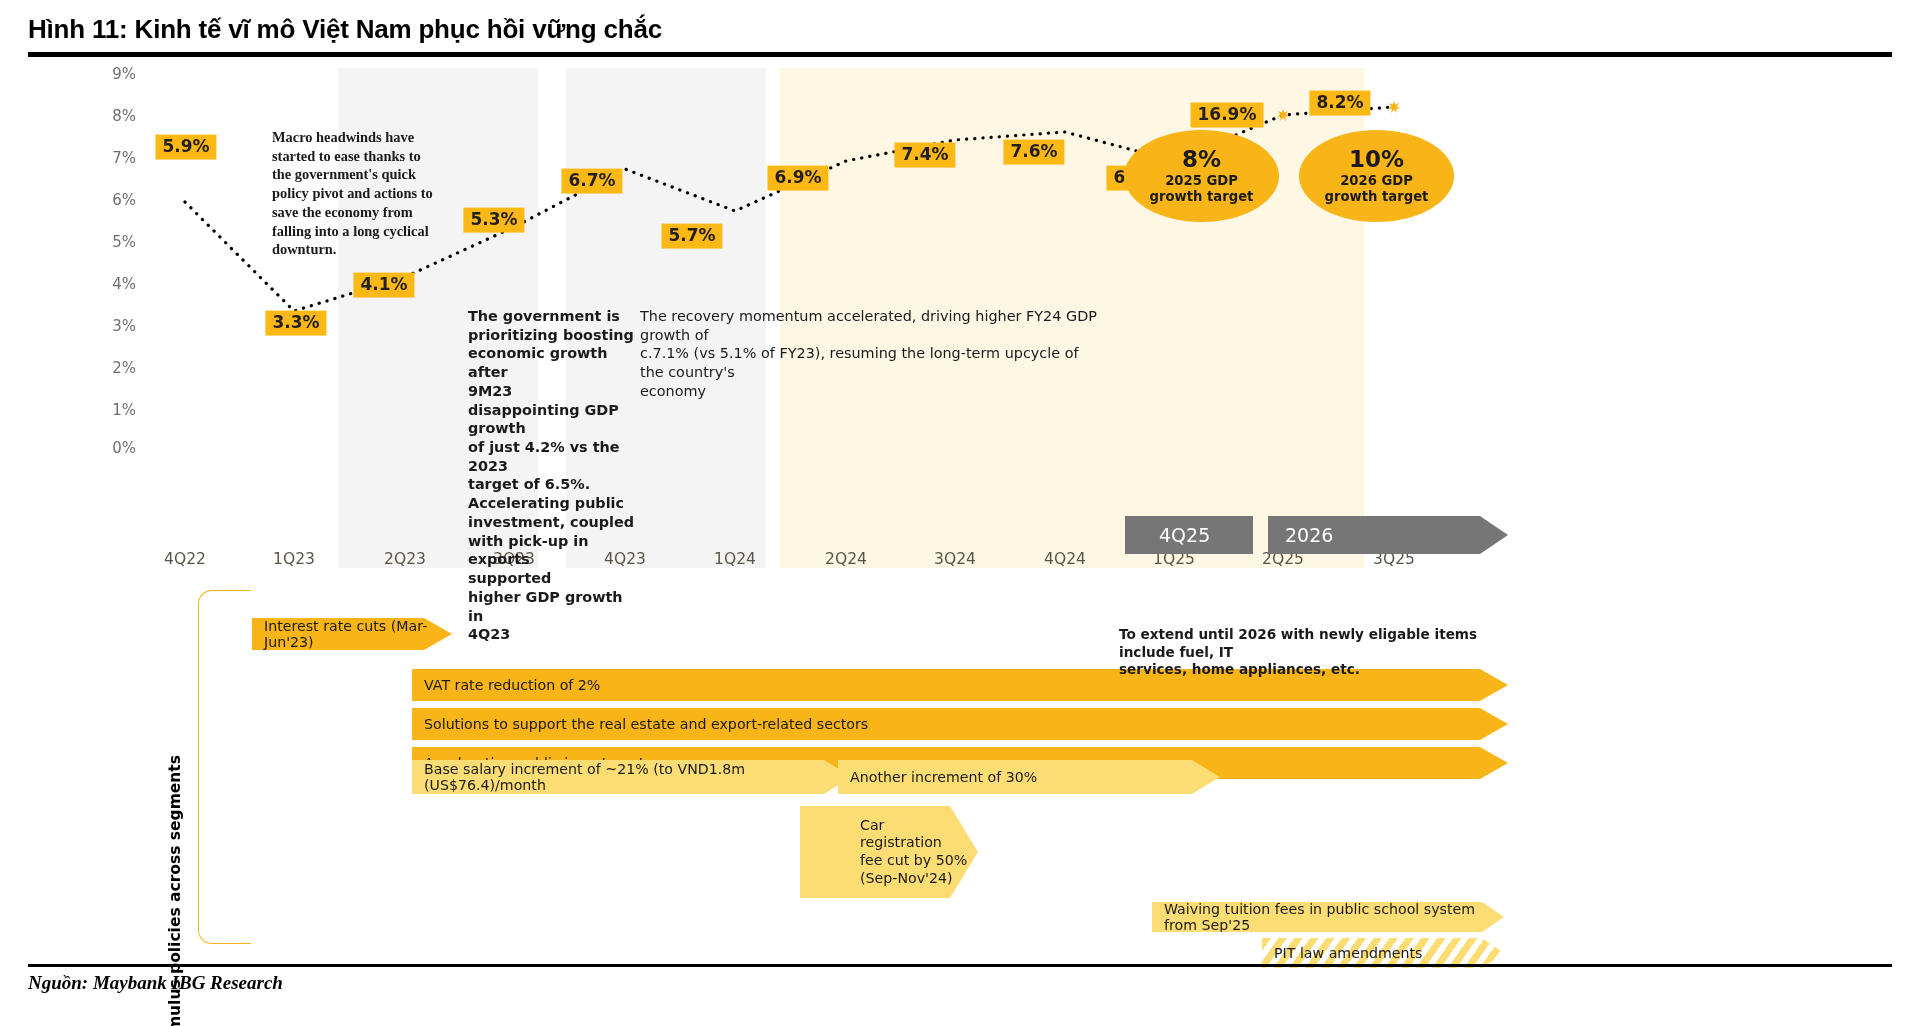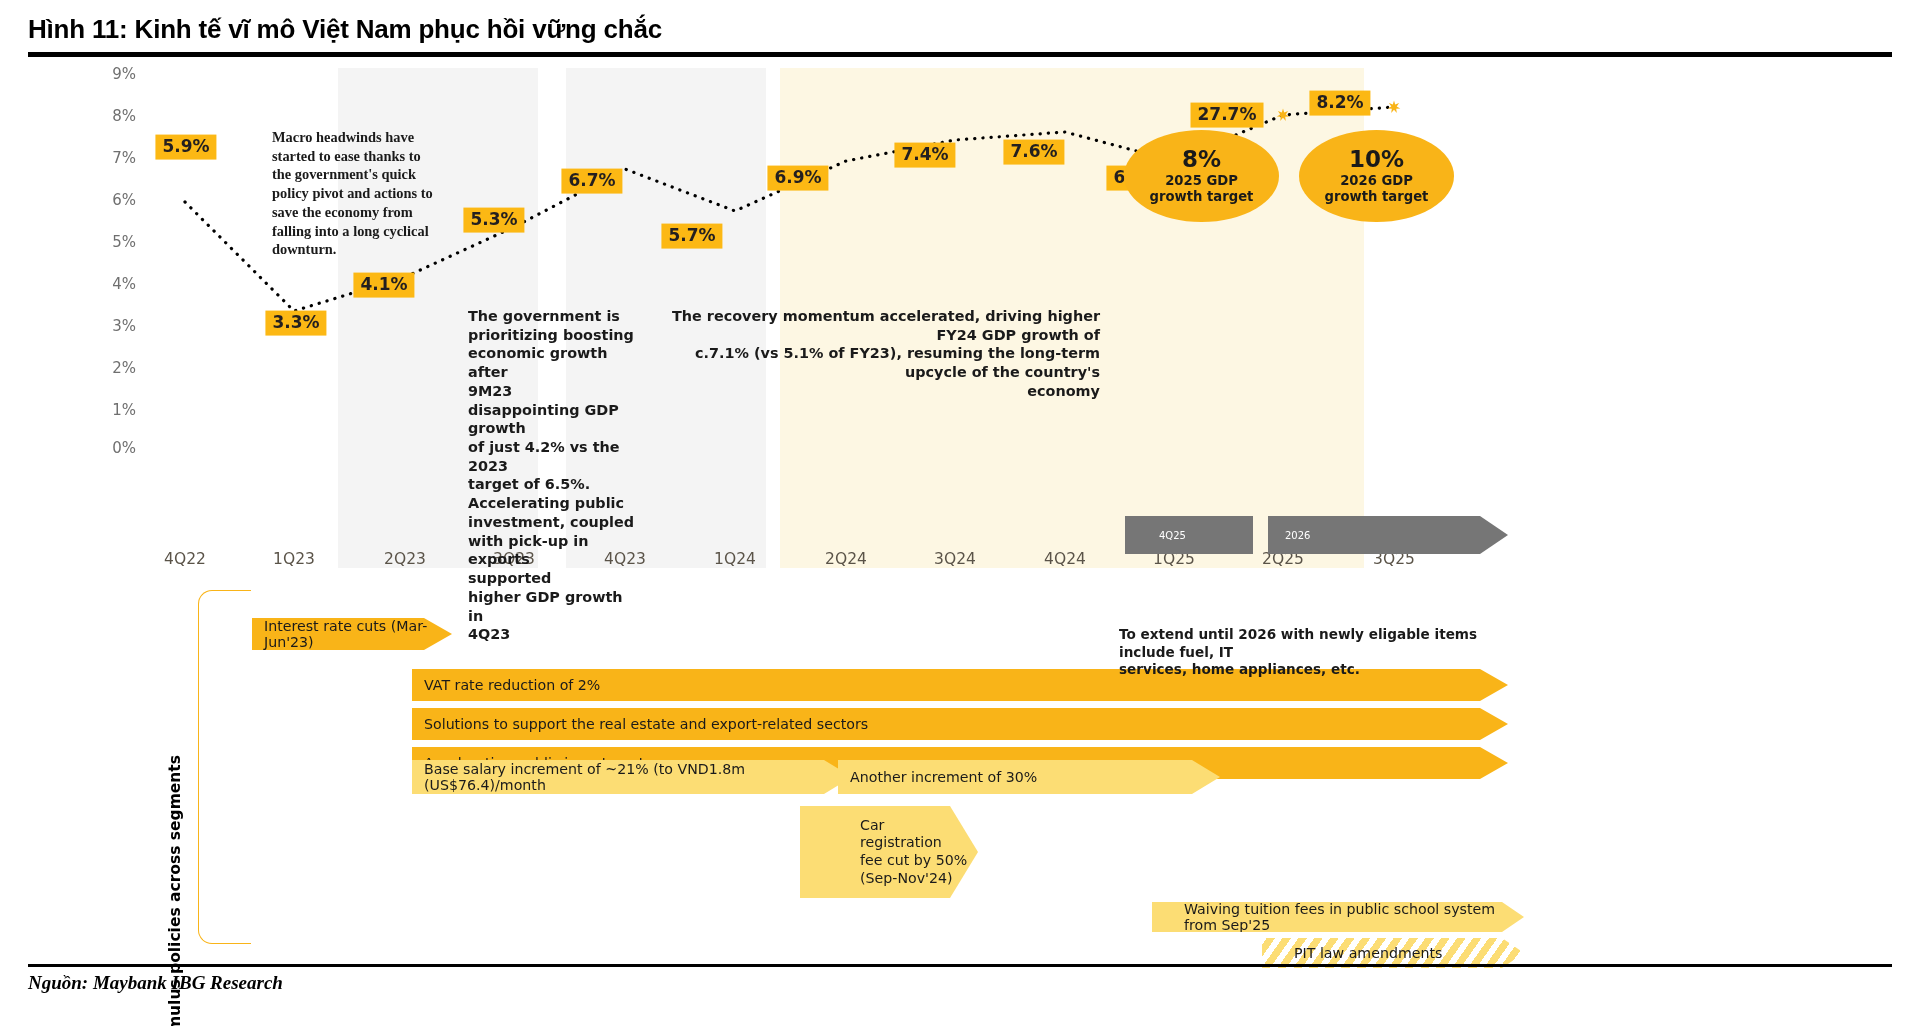--- a/index.html
+++ b/index.html
@@ -35,34 +35,34 @@
 
   .dlabel{position:absolute;background:#fcb814;color:#231f20;
           font-size:17px;font-weight:bold;padding:3px 7px 4px 7px;
           transform:translate(-50%,-50%);white-space:nowrap;line-height:1.05;}
 
   
   .note{position:absolute;font-size:14.4px;line-height:1.30;color:#1a1a1a;
         font-weight:bold;white-space:pre-line;}
   #note-1{left:272px;top:60px;width:168px;font-family:Liberation Serif, serif;}
   #note-2{left:468px;top:239px;width:172px;}
-  #note-3{left:640px;top:239px;width:460px;font-weight:bold;text-align:right;}
+  #note-3{left:640px;top:239px;width:460px;font-weight:normal;}
 
   
   .ellipse{position:absolute;background:#f9b418;border-radius:50%;
            display:flex;flex-direction:column;align-items:center;justify-content:center;
            color:#1a1a1a;text-align:center;}
   #ellipse-2025{left:1124px;top:62px;width:155px;height:92px;}
   #ellipse-2026{left:1299px;top:62px;width:155px;height:92px;}
   .ellipse .big{font-size:23px;font-weight:bold;line-height:1.0;margin-bottom:2px;}
   .ellipse .sub{font-size:13.2px;font-weight:bold;line-height:1.18;}
 
   
   .garrow{position:absolute;background:#767676;color:#fff;
-          display:flex;align-items:center;font-size:10px;}
+          display:flex;align-items:center;font-size:19px;}
   #garrow-4q25{left:1125px;top:448px;width:128px;height:38px;
         clip-path:polygon(0 0,100% 0,100% 0,100% 100%,0 100%);}
   #garrow-2026{left:1268px;top:448px;width:240px;height:38px;}
   .garrow span{padding-left:17px;}
   #garrow-4q25 span{padding-left:34px;}
 
   
   #stim{position:absolute;left:0;top:576px;width:1920px;height:400px;}
   #stim-label{position:absolute;left:166px;top:480px;
         font-size:15.5px;font-weight:bold;color:#000;
@@ -72,21 +72,21 @@
         border-bottom:1.6px solid #f9b418;
         border-top-left-radius:14px;border-bottom-left-radius:14px;}
 
   .parrow{position:absolute;display:flex;align-items:center;
           font-size:14.2px;color:#1a1a1a;}
   .parrow > span{padding-left:12px;padding-right:10px;}
   .amber{background:#f9b418;margin-top:28px;}
   .pale{background:#fcdd74;}
   .hatch{background:repeating-linear-gradient(-55deg,#fcdd74 0 7px,#ffffff 7px 13px);}
   .arrowclip{clip-path:polygon(0 0, calc(100% - 28px) 0, 100% 50%, calc(100% - 28px) 100%, 0 100%);}
-  .arrowclip-sm{clip-path:polygon(0 0, calc(100% - 22px) 0, 100% 50%, calc(100% - 22px) 100%, 0 100%);padding-left:20px;}
+  .arrowclip-sm{clip-path:polygon(0 0, calc(100% - 22px) 0, 100% 50%, calc(100% - 22px) 100%, 0 100%);}
   .tworow{flex-direction:column;align-items:flex-start;justify-content:center;padding-left:48px;}
   .tworow > span{padding-left:12px;line-height:1.25;}
 
   
   #source-rule{position:absolute;left:28px;top:964px;width:1864px;height:2.5px;background:#000;}
   #source{position:absolute;left:28px;top:972px;font-size:19px;font-style:italic;
           font-weight:bold;color:#000;font-family:"Liberation Serif",serif;}
 </style>
 </head>
 <body>
@@ -129,21 +129,21 @@
     <div class="dlabel" style="left:186px;top:79px">5.9%</div>
     <div class="dlabel" style="left:296px;top:255px">3.3%</div>
     <div class="dlabel" style="left:384px;top:217px">4.1%</div>
     <div class="dlabel" style="left:494px;top:152px">5.3%</div>
     <div class="dlabel" style="left:592px;top:113px">6.7%</div>
     <div class="dlabel" style="left:692px;top:168px">5.7%</div>
     <div class="dlabel" style="left:798px;top:110px">6.9%</div>
     <div class="dlabel" style="left:925px;top:87px">7.4%</div>
     <div class="dlabel" style="left:1034px;top:84px">7.6%</div>
     <div class="dlabel" style="left:1137px;top:110px">6.9%</div>
-    <div class="dlabel" style="left:1227px;top:47px">27.7%</div>
+    <div class="dlabel" style="left:1227px;top:47px">16.9%</div>
     <div class="dlabel" style="left:1340px;top:35px">8.2%</div>
 
     <div class="xtick" style="left:185px">4Q22</div>
     <div class="xtick" style="left:294px">1Q23</div>
     <div class="xtick" style="left:405px">2Q23</div>
     <div class="xtick" style="left:514px">3Q23</div>
     <div class="xtick" style="left:625px">4Q23</div>
     <div class="xtick" style="left:735px">1Q24</div>
     <div class="xtick" style="left:846px">2Q24</div>
     <div class="xtick" style="left:955px">3Q24</div>

